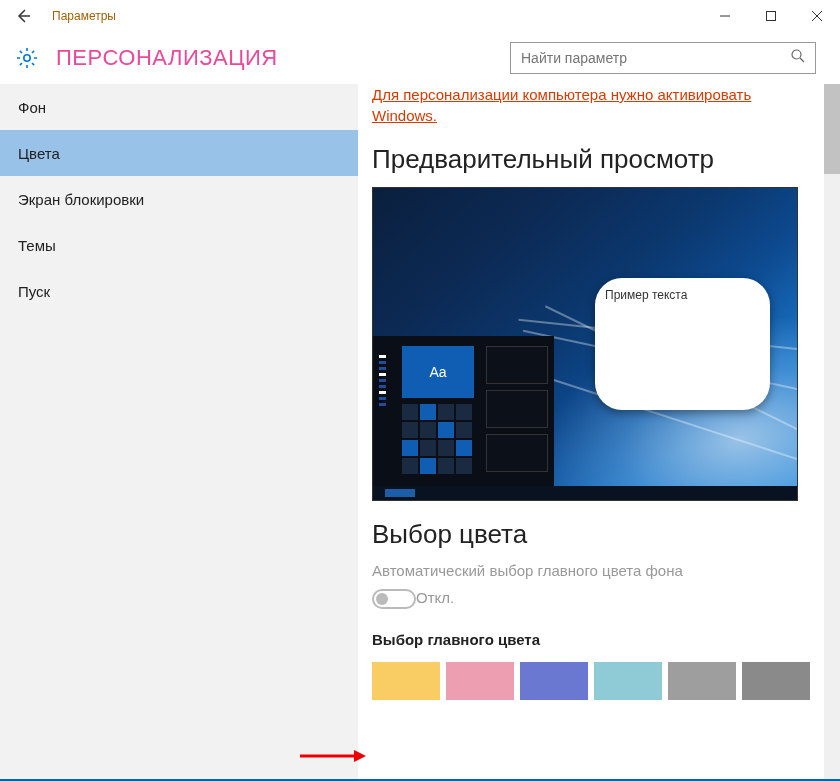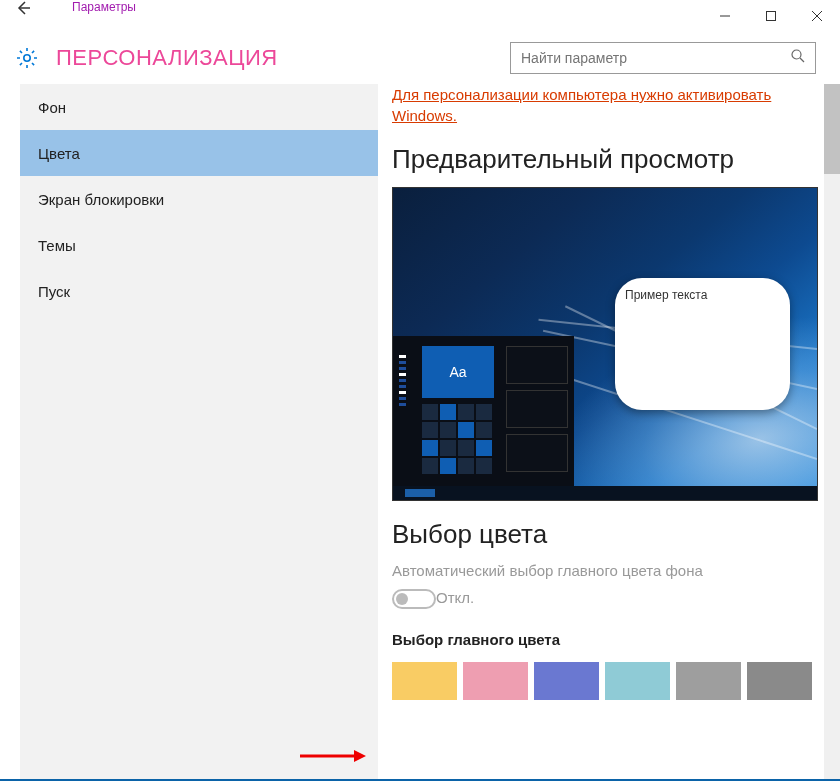--- a/index.html
+++ b/index.html
@@ -1,27 +1,27 @@
 <!DOCTYPE html>
 <html><head>
   <meta charset="utf-8">
   <style>
     * { box-sizing: border-box; margin: 0; padding: 0; font-family: 'Segoe UI', Tahoma, sans-serif; }
     body { width: 840px; height: 781px; background: #fff; overflow: hidden; position: relative; }
-    .titlebar { height: 32px; display: flex; align-items: flex-start; padding-left: 14px; font-size: 12px; color: #a21caf; background: #fff; gap: 20px; }
+    .titlebar { height: 32px; display: flex; align-items: center; padding-left: 14px; font-size: 12px; color: #a16207; background: #fff; }
     .back-arrow { width: 18px; display: flex; align-items: center; justify-content: center; margin-right: 20px; font-size: 18px; cursor: pointer; }
     .win-controls { position: absolute; right: 0; top: 0; display: flex; }
     .win-ctl { width: 46px; height: 32px; display: flex; align-items: center; justify-content: center; font-size: 12px; cursor: pointer; }
     .topbar { height: 52px; display: flex; align-items: center; padding-left: 12px; }
     .gear-ic { width: 30px; height: 30px; display: flex; align-items: center; justify-content: center; color: #0078d7; margin-right: 14px; }
     .section-title { font-size: 22px; font-weight: 400; letter-spacing: .5px; color: #ec4899; }
     .search-wrap { margin-left: auto; margin-right: 24px; width: 306px; height: 32px; border: 1px solid #999; display: flex; align-items: center; padding: 0 10px; }
     .search-wrap input { flex: 1; border: none; outline: none; font-size: 14px; color: #666; background: transparent; }
     .search-ic { color: #666; }
-    .content { display: flex; height: calc(100% - 84px); margin-left: 20px; }
+    .content { display: flex; height: calc(100% - 84px); }
     .sidebar { width: 358px; background: #f2f2f2; }
     .nav-item { height: 46px; display: flex; align-items: center; padding-left: 18px; font-size: 15px; color: #222; cursor: pointer; }
     .nav-item.active { background: #98c2e8; }
     .main { flex: 1; padding: 0 28px 0 14px; overflow: hidden; position: relative; }
     .warn { color: #d83b01; font-size: 15px; line-height: 1.4; margin-bottom: 16px; text-decoration: underline; }
     h2.heading { font-size: 26px; font-weight: 400; color: #222; margin: 18px 0 12px; }
     .preview-box { width: 426px; height: 314px; border: 1px solid #333; overflow: hidden; background: linear-gradient(140deg, #0a1f3d 0%, #0c2a55 25%, #0b386f 45%, #0d4a90 60%, #1a73c4 78%, #2e8bd8 100%); position: relative; }
     .light-flare { position: absolute; right: -30px; bottom: -30px; width: 300px; height: 200px; background: radial-gradient(ellipse at 70% 60%, rgba(255,255,255,.55) 0%, rgba(170,215,255,.25) 40%, transparent 70%); transform: rotate(-10deg); }
     .ray { position: absolute; right: 0; bottom: 40px; width: 280px; height: 2px; background: rgba(255,255,255,.35); transform-origin: right center; }
     .r1 { transform: rotate(18deg); }

